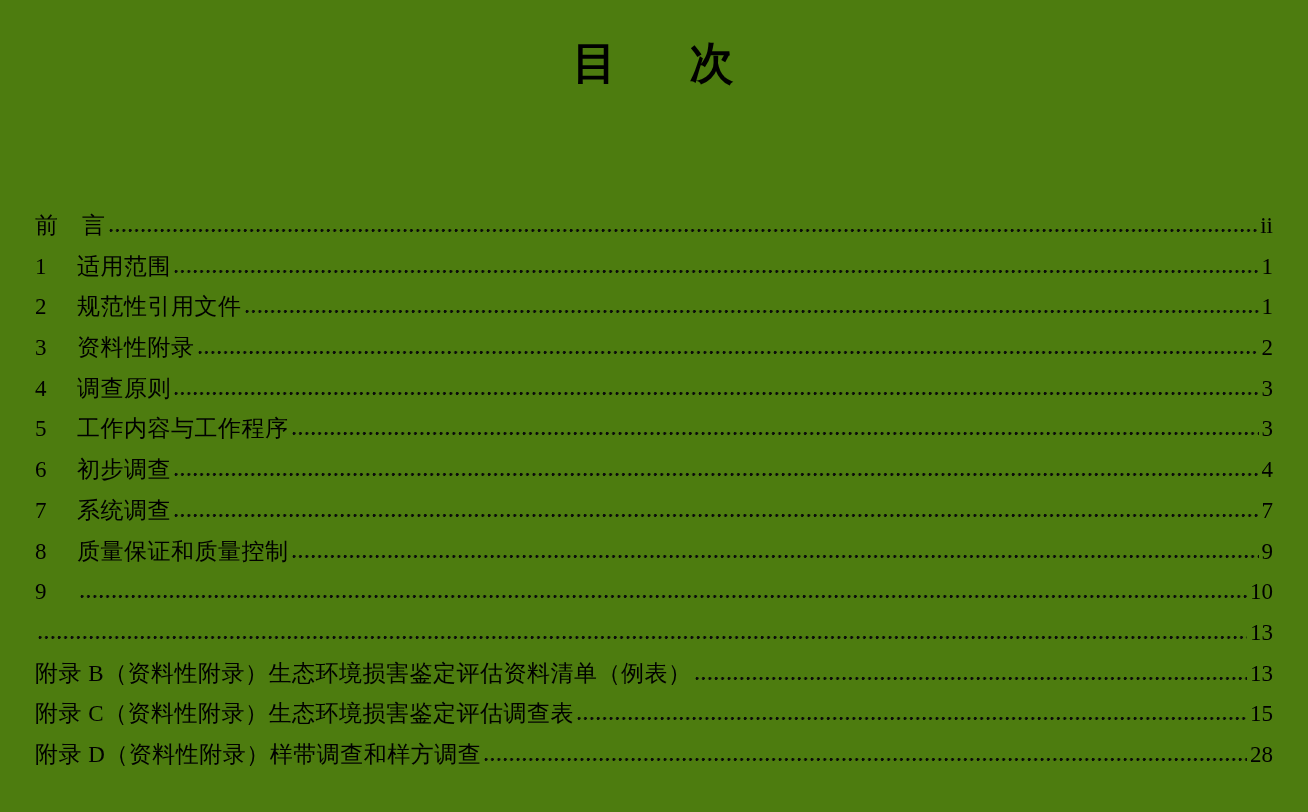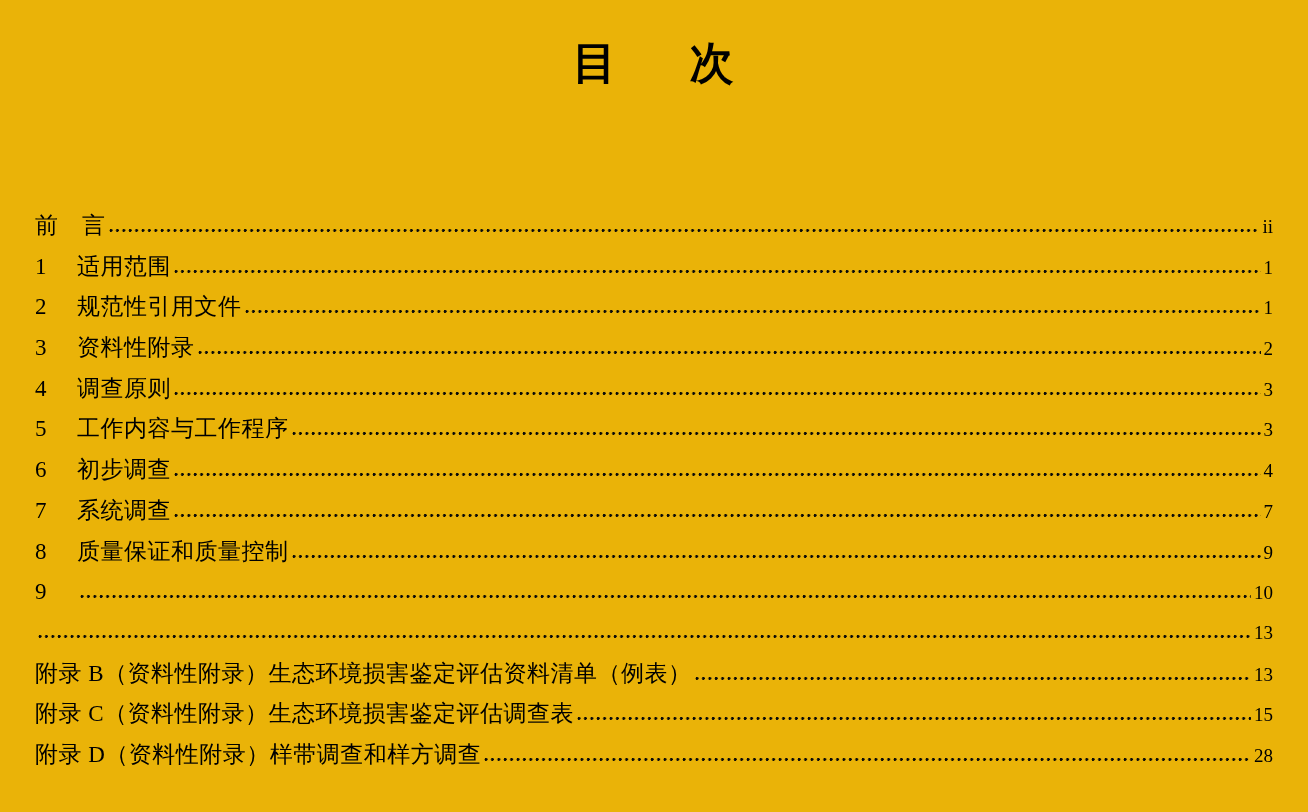--- a/index.html
+++ b/index.html
@@ -4,21 +4,21 @@
 <style>
   html, body {
     margin: 0;
     padding: 0;
     background: #ffffff;
   }
   .page {
     position: relative;
     width: 1308px;
     height: 812px;
-    background: #eab308;
+    background: #4d7c0f;
     color: #000000;
     font-family: "Liberation Serif", "DejaVu Serif", serif;
     overflow: hidden;
     box-sizing: border-box;
   }
   .title {
     margin: 0;
     padding-top: 38px;
     text-align: center;
     font-size: 44px;
@@ -57,21 +57,21 @@
     height: 5px;
     margin: 0 3px;
     background-image: radial-gradient(circle at 2px 2.4px, #0a0a0a 1.25px, rgba(0,0,0,0) 1.7px);
     background-size: 6.4px 5px;
     background-repeat: repeat-x;
     background-position: left bottom;
     min-width: 12px;
   }
   .toc-page {
     flex: 0 0 auto;
-    font-size: 19px;
+    font-size: 23px;
     text-align: right;
   }
 </style>
 </head>
 <body>
 
 <div class="page">
   <h1 class="title">目 次</h1>
   <div class="toc">
   <div class="toc-row">

